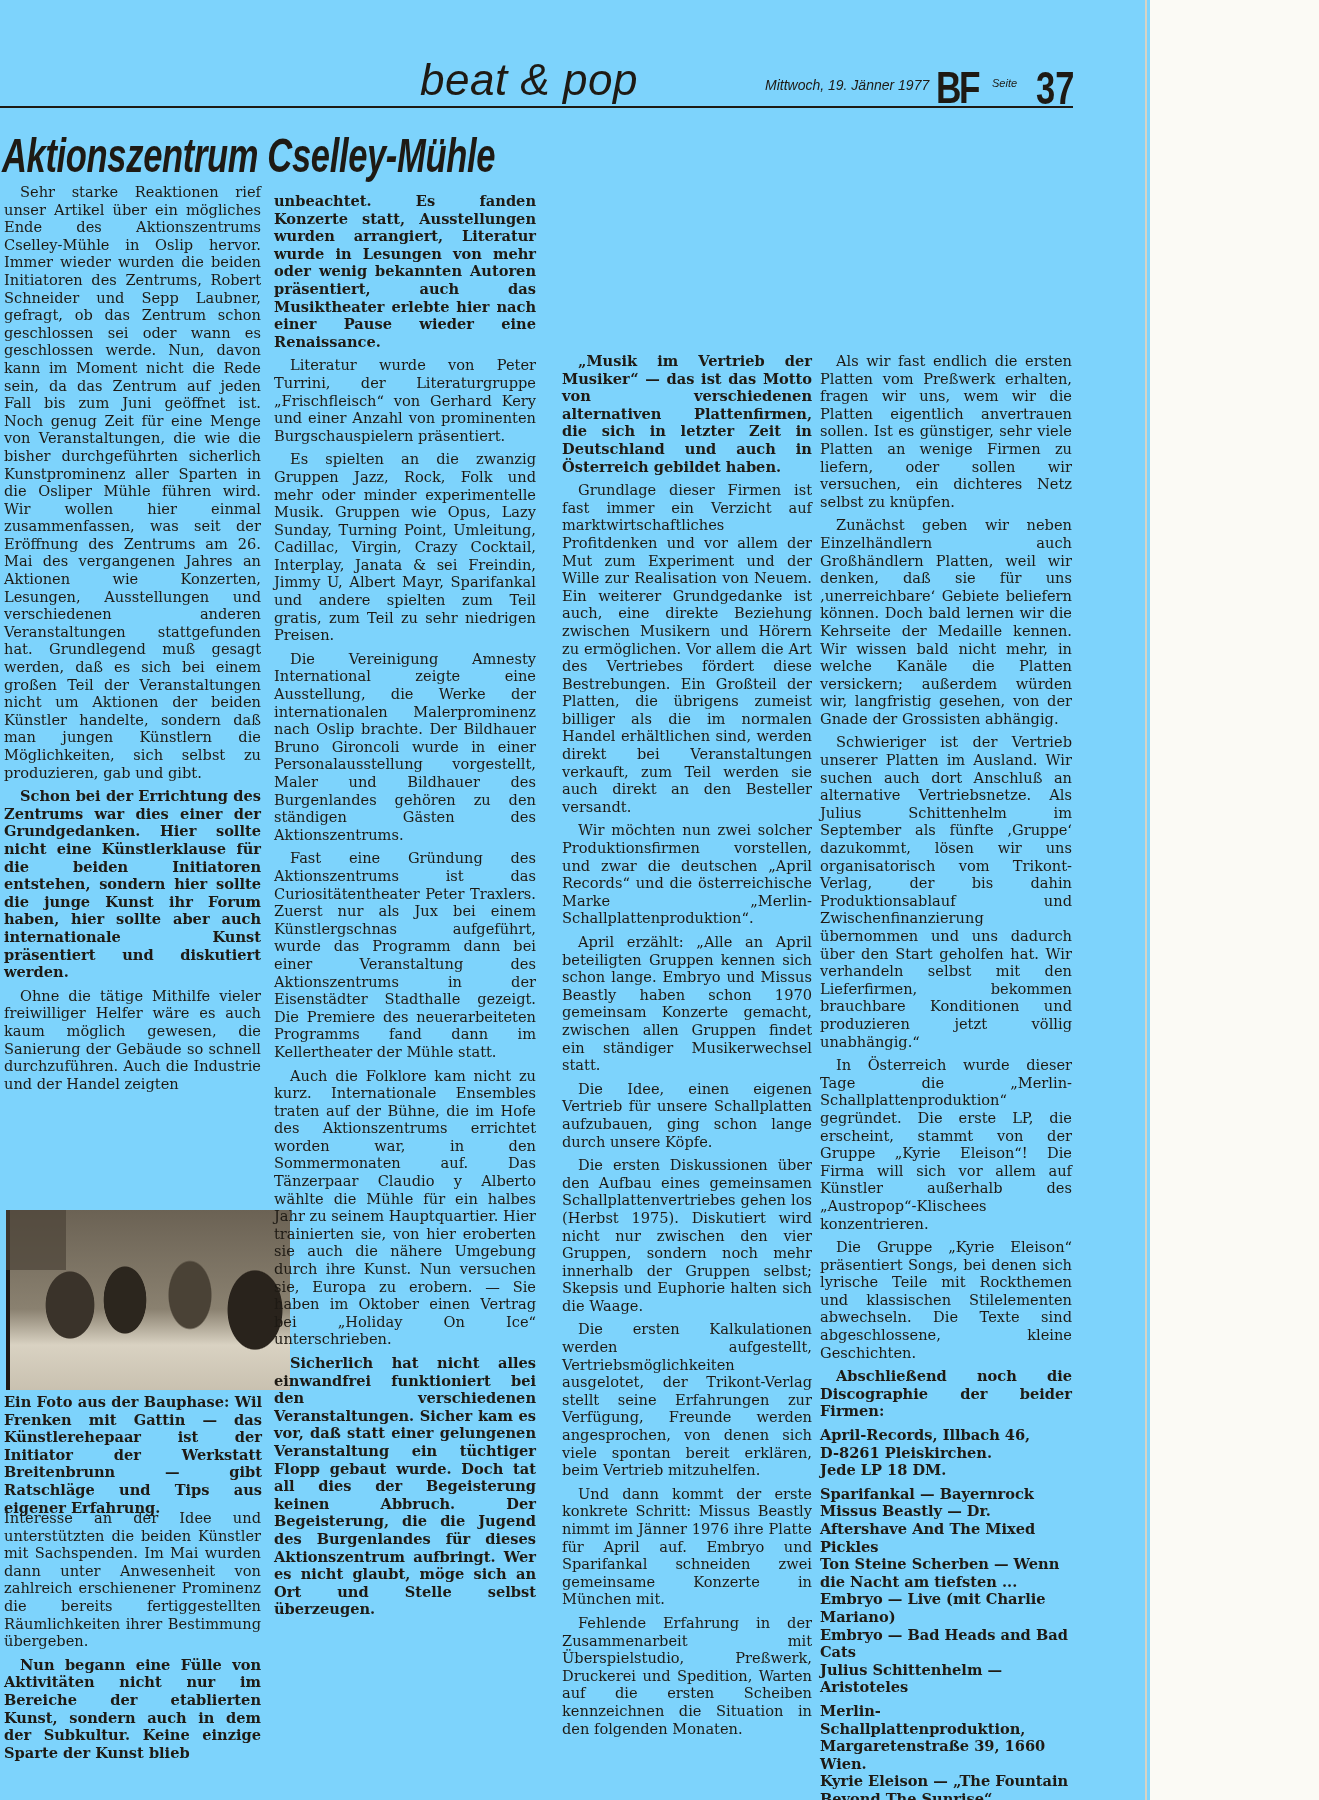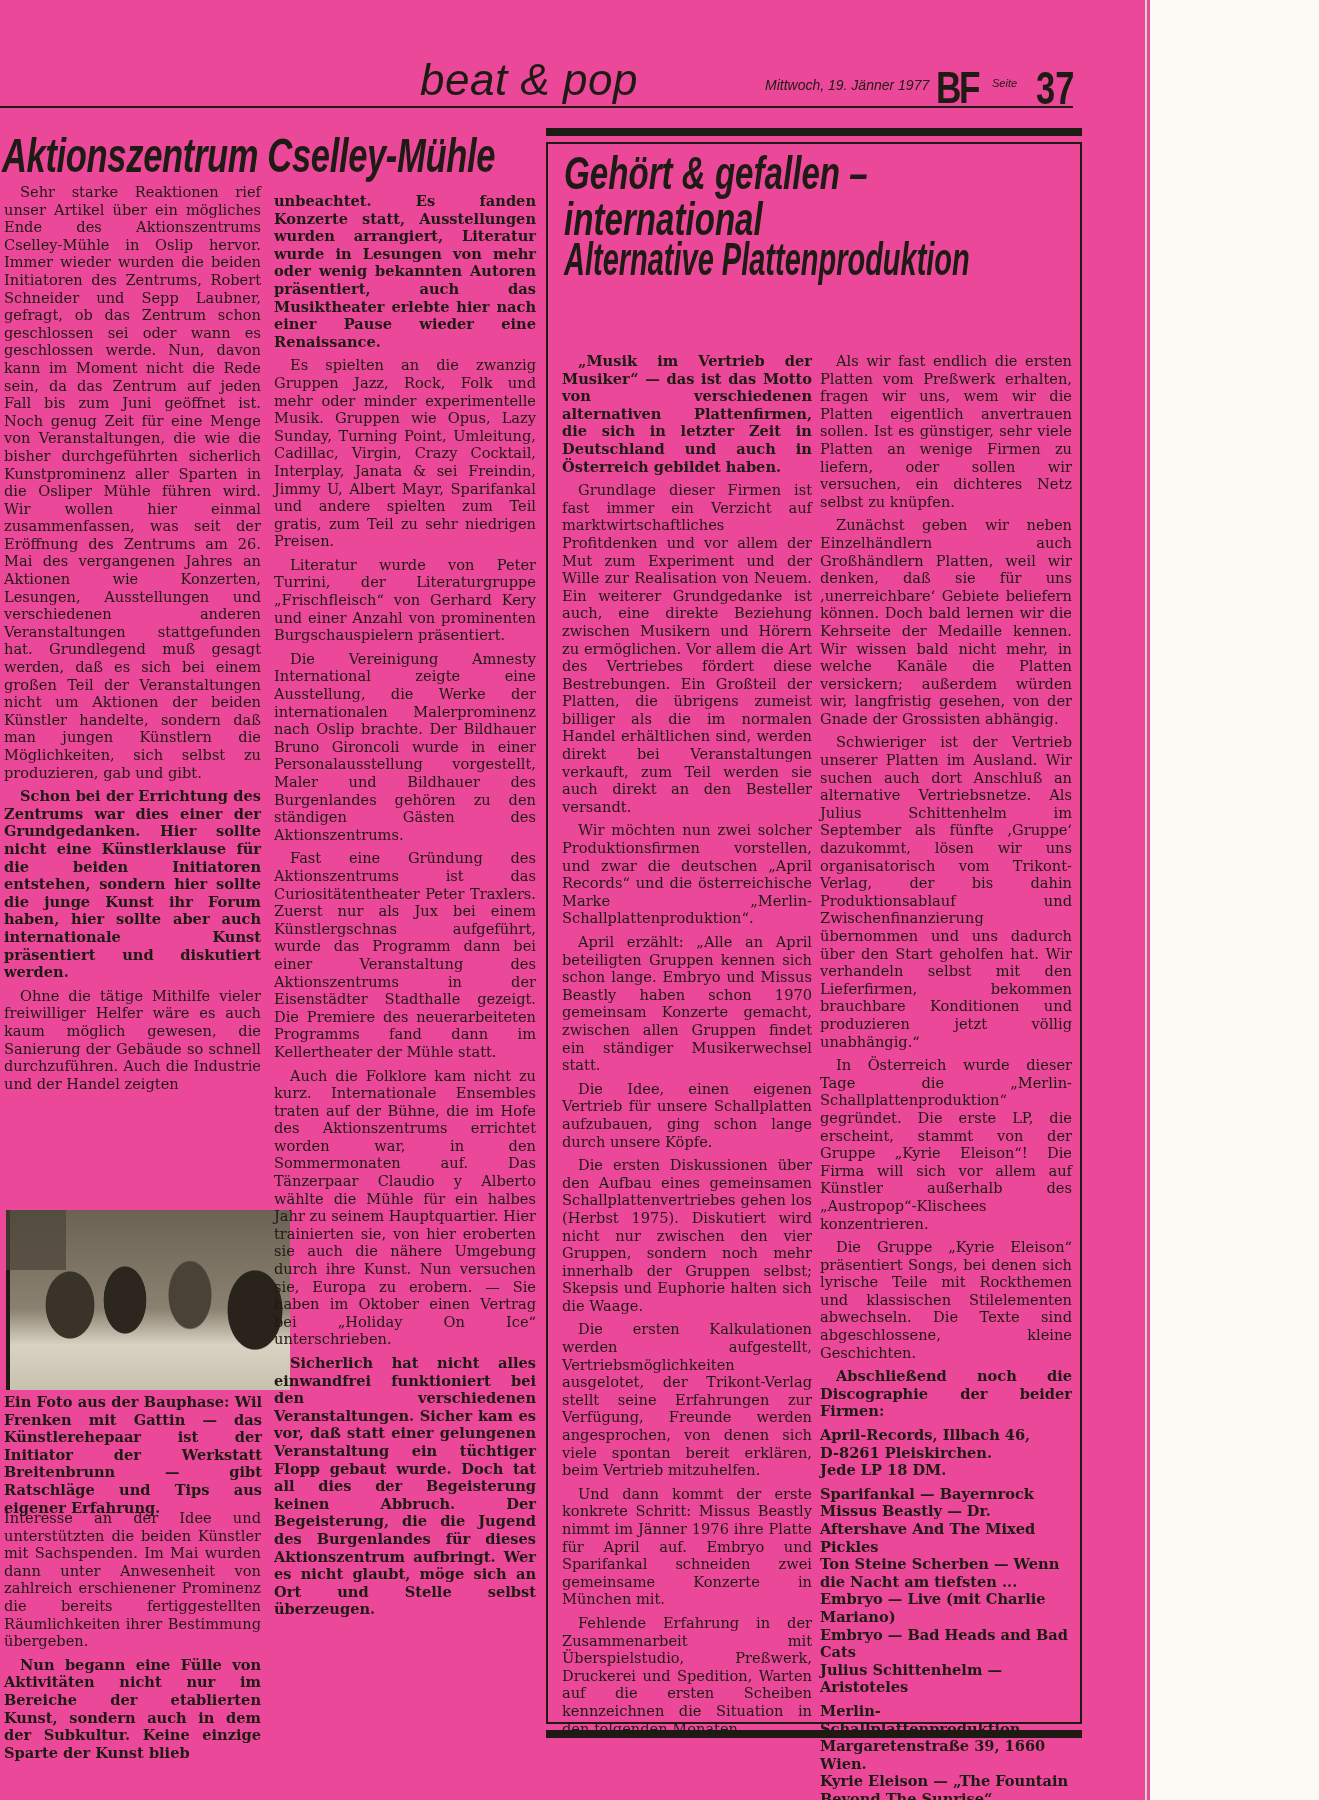--- a/index.html
+++ b/index.html
@@ -3,21 +3,21 @@
 <meta charset="utf-8">
 <style>
   html, body { margin:0; padding:0; }
   body {
     width:1319px; height:1800px; overflow:hidden;
     background:#f3efe3;
     font-family:"DejaVu Serif", serif;
     color:#1e1a14;
     position:relative;
   }
-  .page { position:absolute; left:0; top:0; width:1150px; height:1800px; background:#ec4899; }
+  .page { position:absolute; left:0; top:0; width:1150px; height:1800px; background:#7dd3fc; }
   .margin-right { position:absolute; left:1150px; top:0; width:169px; height:1800px; background:#fbfaf5; }
   .right-edge-line { position:absolute; left:1145px; top:0; width:2px; height:1800px; background:#d8d3c4; }
 
   .masthead { position:absolute; left:0; top:55px; width:1080px; height:50px; }
   .section-title { position:absolute; left:420px; top:0; font-family:"Liberation Sans", sans-serif; font-style:italic; font-size:44px; letter-spacing:0.5px; }
   .date { position:absolute; left:765px; top:22px; font-family:"Liberation Sans", sans-serif; font-style:italic; font-size:14px; }
   .bf-logo { position:absolute; left:936px; top:8px; font-family:"Liberation Sans", sans-serif; font-weight:bold; font-size:44px; letter-spacing:-3px; transform:scaleX(0.8); transform-origin:left; }
   .seite { position:absolute; left:992px; top:22px; font-family:"Liberation Sans", sans-serif; font-style:italic; font-size:11px; }
   .page-num { position:absolute; left:1036px; top:6px; font-family:"Liberation Sans", sans-serif; font-weight:bold; font-size:46px; transform:scaleX(0.75); transform-origin:left; }
   .masthead-rule { position:absolute; left:0; top:106px; width:1073px; height:2px; background:#1e1a14; }
@@ -84,41 +84,28 @@
   <div class="photo-wall"></div>
   <div class="caption">Ein Foto aus der Bauphase: Wil Frenken mit Gattin — das Künstlerehepaar ist der Initiator der Werkstatt Breitenbrunn — gibt Ratschläge und Tips aus eigener Erfahrung.</div>
 
   <div class="col" id="col1b" style="left:4px; top:1500px; width:257px;">
     <p class="noindent">Interesse an der Idee und unterstützten die beiden Künstler mit Sachspenden. Im Mai wurden dann unter Anwesenheit von zahlreich erschienener Prominenz die bereits fertiggestellten Räumlichkeiten ihrer Bestimmung übergeben.</p>
     <p class="bold">Nun begann eine Fülle von Aktivitäten nicht nur im Bereiche der etablierten Kunst, sondern auch in dem der Subkultur. Keine einzige Sparte der Kunst blieb</p>
   </div>
 
   <div class="col" id="col2">
     <p class="bold noindent">unbeachtet. Es fanden Konzerte statt, Ausstellungen wurden arrangiert, Literatur wurde in Lesungen von mehr oder wenig bekannten Autoren präsentiert, auch das Musiktheater erlebte hier nach einer Pause wieder eine Renaissance.</p>
+    <p>Literatur wurde von Peter Turrini, der Literaturgruppe „Frischfleisch“ von Gerhard Kery und einer Anzahl von prominenten Burgschauspielern präsentiert.</p>
     <p>Es spielten an die zwanzig Gruppen Jazz, Rock, Folk und mehr oder minder experimentelle Musik. Gruppen wie Opus, Lazy Sunday, Turning Point, Umleitung, Cadillac, Virgin, Crazy Cocktail, Interplay, Janata &amp; sei Freindin, Jimmy U, Albert Mayr, Sparifankal und andere spielten zum Teil gratis, zum Teil zu sehr niedrigen Preisen.</p>
-    <p>Literatur wurde von Peter Turrini, der Literaturgruppe „Frischfleisch“ von Gerhard Kery und einer Anzahl von prominenten Burgschauspielern präsentiert.</p>
     <p>Die Vereinigung Amnesty International zeigte eine Ausstellung, die Werke der internationalen Malerprominenz nach Oslip brachte. Der Bildhauer Bruno Gironcoli wurde in einer Personalausstellung vorgestellt, Maler und Bildhauer des Burgenlandes gehören zu den ständigen Gästen des Aktionszentrums.</p>
     <p>Fast eine Gründung des Aktionszentrums ist das Curiositätentheater Peter Traxlers. Zuerst nur als Jux bei einem Künstlergschnas aufgeführt, wurde das Programm dann bei einer Veranstaltung des Aktionszentrums in der Eisenstädter Stadthalle gezeigt. Die Premiere des neuerarbeiteten Programms fand dann im Kellertheater der Mühle statt.</p>
     <p>Auch die Folklore kam nicht zu kurz. Internationale Ensembles traten auf der Bühne, die im Hofe des Aktionszentrums errichtet worden war, in den Sommermonaten auf. Das Tänzerpaar Claudio y Alberto wählte die Mühle für ein halbes Jahr zu seinem Hauptquartier. Hier trainierten sie, von hier eroberten sie auch die nähere Umgebung durch ihre Kunst. Nun versuchen sie, Europa zu erobern. — Sie haben im Oktober einen Vertrag bei „Holiday On Ice“ unterschrieben.</p>
     <p class="bold">Sicherlich hat nicht alles einwandfrei funktioniert bei den verschiedenen Veranstaltungen. Sicher kam es vor, daß statt einer gelungenen Veranstaltung ein tüchtiger Flopp gebaut wurde. Doch tat all dies der Begeisterung keinen Abbruch. Der Begeisterung, die die Jugend des Burgenlandes für dieses Aktionszentrum aufbringt. Wer es nicht glaubt, möge sich an Ort und Stelle selbst überzeugen.</p>
   </div>
 
-  <div class="box">
-    <div class="box-top-bar"></div>
-    <div class="box-top-thin"></div>
-    <div class="box-left"></div>
-    <div class="box-right"></div>
-    <div class="box-bottom-thin"></div>
-    <div class="box-bottom-bar"></div>
-    <div class="box-headline">
-      <div>Gehört &amp; gefallen –</div>
-      <div>international</div>
-    </div>
-    <div class="box-headline2">Alternative Plattenproduktion</div>
-  </div>
 
   <div class="col" id="col3">
     <p class="bold">„Musik im Vertrieb der Musiker“ — das ist das Motto von verschiedenen alternativen Plattenfirmen, die sich in letzter Zeit in Deutschland und auch in Österreich gebildet haben.</p>
     <p>Grundlage dieser Firmen ist fast immer ein Verzicht auf marktwirtschaftliches Profitdenken und vor allem der Mut zum Experiment und der Wille zur Realisation von Neuem. Ein weiterer Grundgedanke ist auch, eine direkte Beziehung zwischen Musikern und Hörern zu ermöglichen. Vor allem die Art des Vertriebes fördert diese Bestrebungen. Ein Großteil der Platten, die übrigens zumeist billiger als die im normalen Handel erhältlichen sind, werden direkt bei Veranstaltungen verkauft, zum Teil werden sie auch direkt an den Besteller versandt.</p>
     <p>Wir möchten nun zwei solcher Produktionsfirmen vorstellen, und zwar die deutschen „April Records“ und die österreichische Marke „Merlin-Schallplattenproduktion“.</p>
     <p>April erzählt: „Alle an April beteiligten Gruppen kennen sich schon lange. Embryo und Missus Beastly haben schon 1970 gemeinsam Konzerte gemacht, zwischen allen Gruppen findet ein ständiger Musikerwechsel statt.</p>
     <p>Die Idee, einen eigenen Vertrieb für unsere Schallplatten aufzubauen, ging schon lange durch unsere Köpfe.</p>
     <p>Die ersten Diskussionen über den Aufbau eines gemeinsamen Schallplattenvertriebes gehen los (Herbst 1975). Diskutiert wird nicht nur zwischen den vier Gruppen, sondern noch mehr innerhalb der Gruppen selbst; Skepsis und Euphorie halten sich die Waage.</p>
     <p>Die ersten Kalkulationen werden aufgestellt, Vertriebsmöglichkeiten ausgelotet, der Trikont-Verlag stellt seine Erfahrungen zur Verfügung, Freunde werden angesprochen, von denen sich viele spontan bereit erklären, beim Vertrieb mitzuhelfen.</p>
     <p>Und dann kommt der erste konkrete Schritt: Missus Beastly nimmt im Jänner 1976 ihre Platte für April auf. Embryo und Sparifankal schneiden zwei gemeinsame Konzerte in München mit.</p>

